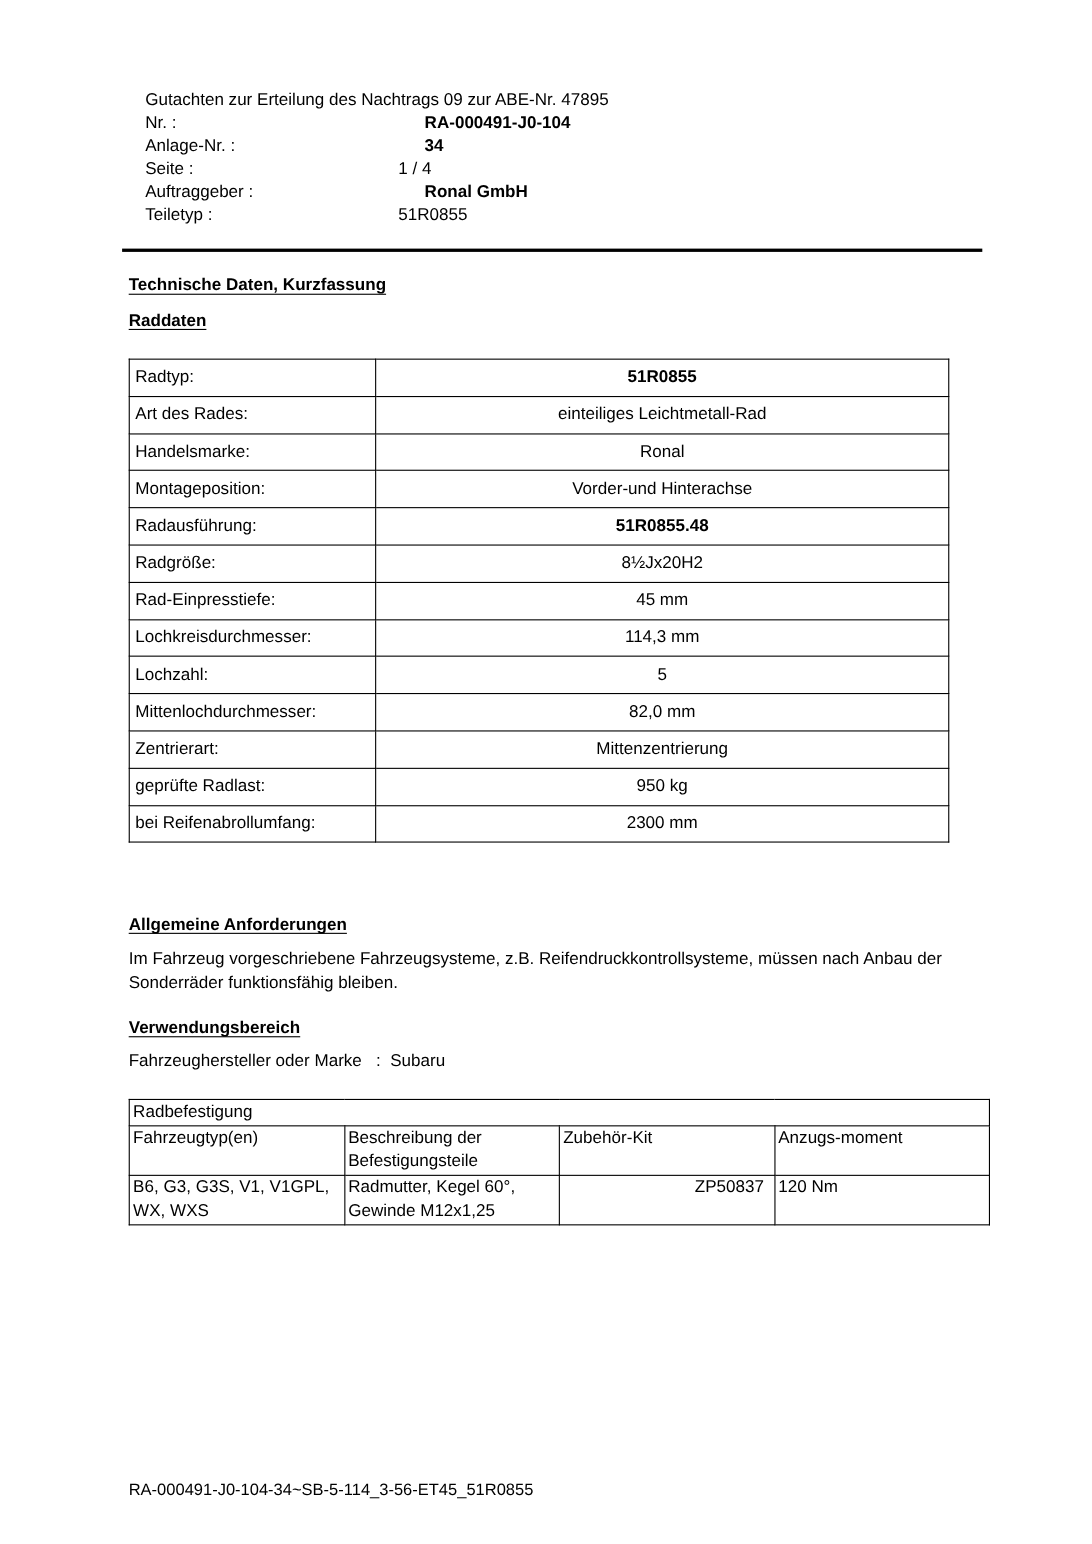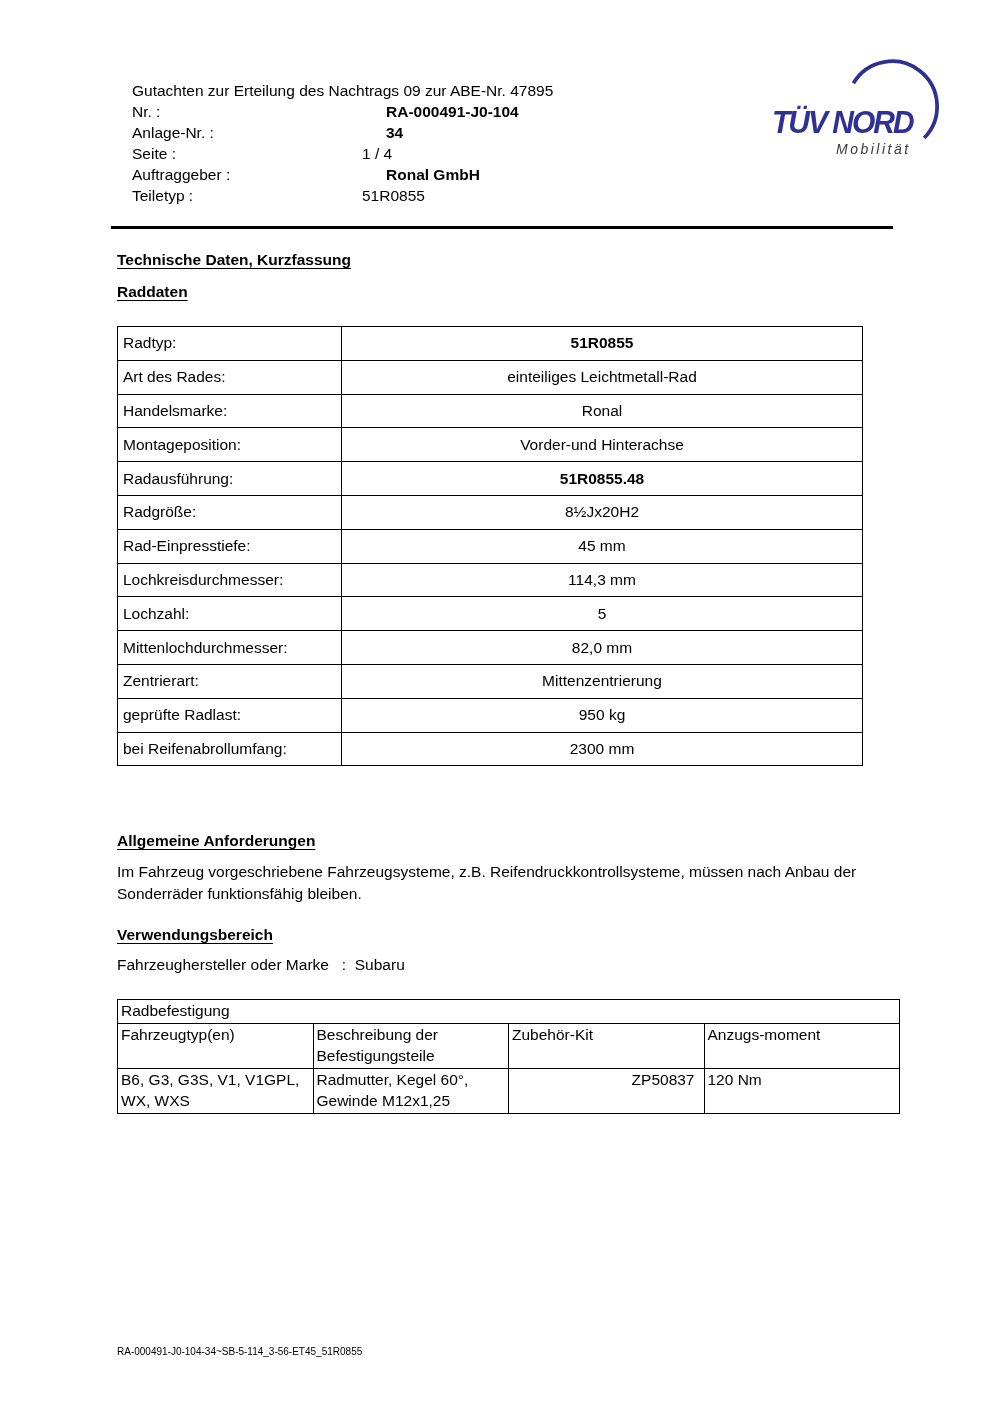--- a/index.html
+++ b/index.html
@@ -61,21 +61,21 @@
   .befestigung .t-title td { height:23px; }
   .befestigung .t-head th { height:45px; }
   .befestigung .t-data td { height:42px; }
   .befestigung .c1 { width:268px; }
   .befestigung .c2 { width:328px; }
   .befestigung .c3 { width:111px; }
   .befestigung .c4 { width:76px; }
   .befestigung td.kit { text-align:right; padding-right:9px; }
 
   
-  .footer-ref { position:absolute; left:117px; top:1346px; font-size:10px; white-space:nowrap; }
+  .footer-ref { position:absolute; left:117px; top:1346px; font-size:15px; white-space:nowrap; }
 </style>
 </head>
 <body>
 
 <div class="page">
 
   <div class="doc-header">
     <div class="hdr-title">Gutachten zur Erteilung des Nachtrags 09 zur ABE-Nr. 47895</div>
     <div class="hdr-row">
       <span class="hdr-label">Nr. :</span>
@@ -92,27 +92,20 @@
     <div class="hdr-row">
       <span class="hdr-label">Auftraggeber :</span>
       <span class="hdr-value bold">Ronal GmbH</span>
     </div>
     <div class="hdr-row">
       <span class="hdr-label">Teiletyp :</span>
       <span class="hdr-value">51R0855</span>
     </div>
   </div>
 
-  <div class="logo">
-    <svg class="logo-arc" width="108" height="118" viewBox="0 0 100 110">
-      <path d="M 14 31 A 42 42 0 1 1 80 82" fill="none" stroke="#2e3192" stroke-width="3.5"></path>
-    </svg>
-    <div class="logo-brand">TÜV NORD</div>
-    <div class="logo-sub">Mobilität</div>
-  </div>
 
   <div class="top-rule"></div>
 
   <div class="sec-heading h-tech">Technische Daten, Kurzfassung</div>
   <div class="sec-heading h-rad">Raddaten</div>
 
   <table class="raddaten">
     <tbody>
       <tr>
         <td class="lab">Radtyp:</td>

